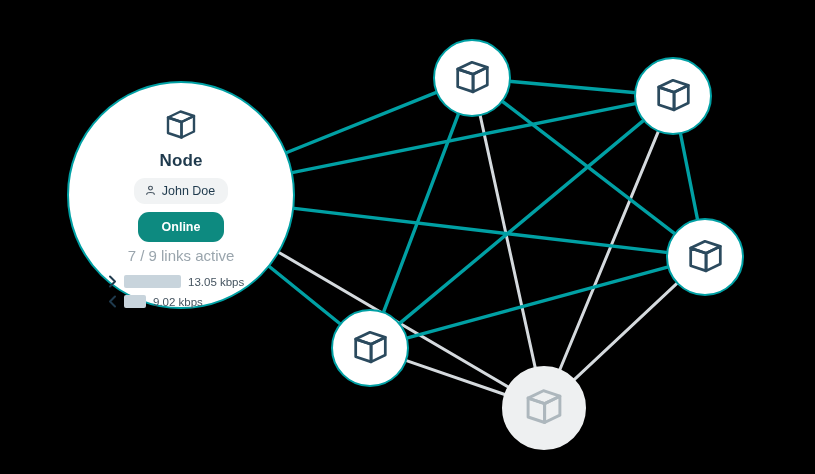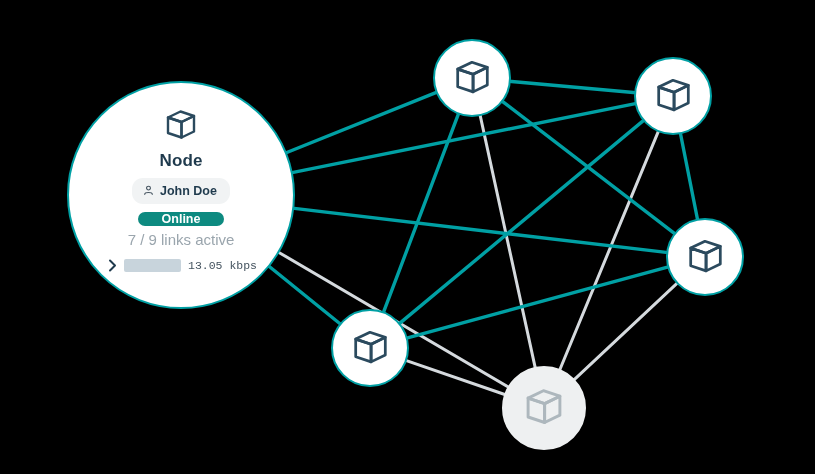--- a/index.html
+++ b/index.html
@@ -76,51 +76,50 @@
     display: flex;
     align-items: center;
     gap: 6px;
     background: #f1f3f4;
     border-radius: 11px;
     padding: 4px 13px 4px 11px;
     margin-bottom: 8px;
   }
   .owner-chip .owner-name {
     font-size: 12.5px;
-    font-weight: bold;
+    font-weight: normal;
     color: #1f3a4d;
     white-space: nowrap;
   }
   .status-badge {
     background: #0d8a80;
     color: #ffffff;
     font-size: 12.5px;
     font-weight: bold;
     border-radius: 11px;
-    padding: 0 24px;
+    padding: 8px 24px;
     margin-bottom: 5px;
     white-space: nowrap;
   }
   .links-active {
     font-size: 15px;
     color: #9aa5ad;
     margin-bottom: 11px;
     white-space: nowrap;
   }
   .rates {
     display: flex;
     flex-direction: column;
     gap: 7px;
     width: 148px;
   }
   .rate-row {
     display: flex;
     align-items: center;
     gap: 7px;
-    font-family: Liberation Mono, monospace;
   }
   .rate-row .chev {
     width: 10px;
     flex: none;
     display: flex;
     align-items: center;
     justify-content: center;
   }
   .rate-bar {
     height: 13px;
@@ -190,20 +189,29 @@
       <div class="rate-row">
         <span class="chev">
           <svg width="9" height="13" viewBox="0 0 9 13">
             <path d="M2 1.5 L7 6.5 L2 11.5" fill="none" stroke="#1f3a4d" stroke-width="2" stroke-linecap="round" stroke-linejoin="round"></path>
           </svg>
         </span>
         <span class="rate-bar" style="width: 57px;"></span>
         <span class="rate-value">13.05 kbps</span>
       </div>
 
+      <div class="rate-row">
+        <span class="chev">
+          <svg width="9" height="13" viewBox="0 0 9 13">
+            <path d="M7 1.5 L2 6.5 L7 11.5" fill="none" stroke="#1f3a4d" stroke-width="2" stroke-linecap="round" stroke-linejoin="round"></path>
+          </svg>
+        </span>
+        <span class="rate-bar" style="width: 22px;"></span>
+        <span class="rate-value">9.02 kbps</span>
+      </div>
 
     </div>
   </div>
 <div class="node active" style="left: 433px; top: 39px; width: 78px; height: 78px;">
       <span class="cube"><svg width="41" height="41" viewBox="0 0 36 36">
           <g fill="none" stroke="#2b4a5e" stroke-width="2.4" stroke-linejoin="round" stroke-linecap="round">
             <path d="M5 11.5 L17.5 5.5 L31 10 L18.5 16 Z"></path>
             <path d="M5 11.5 L5 27 L18.5 31.5 L18.5 16 Z"></path>
             <path d="M18.5 16 L18.5 31.5 L31 25.5 L31 10 Z"></path>
           </g>

